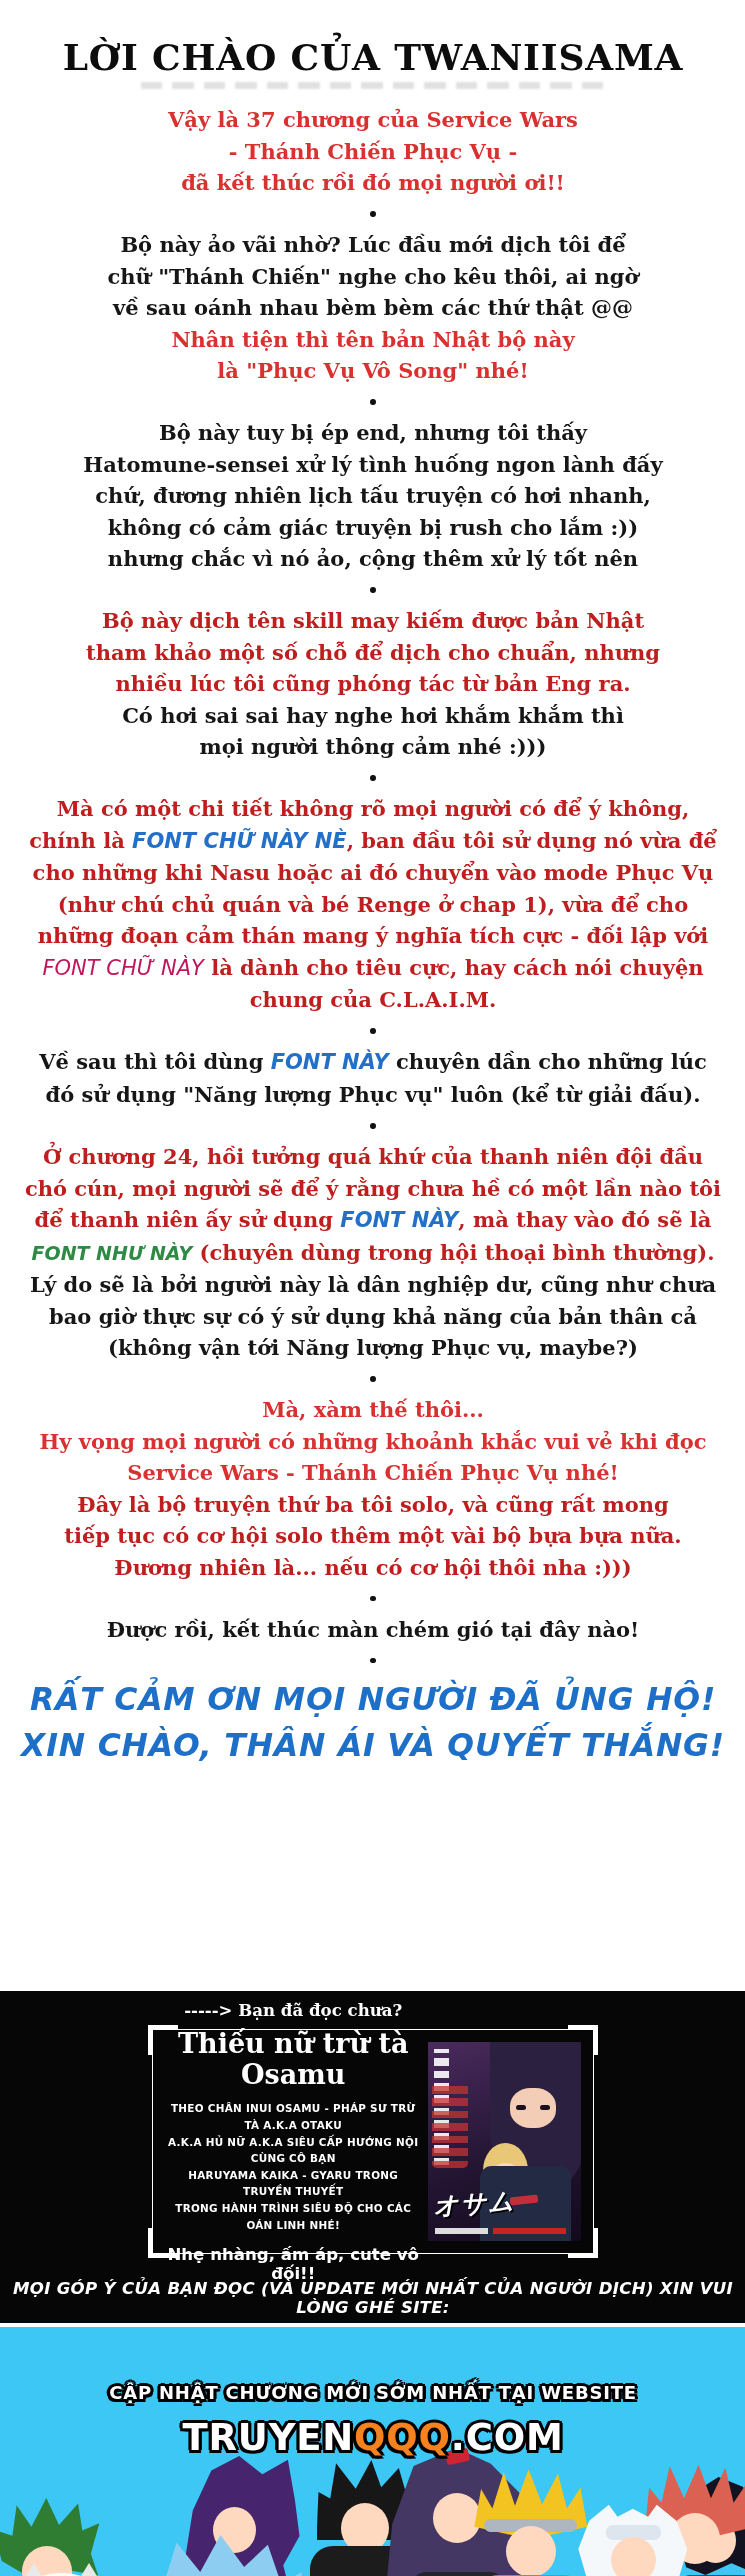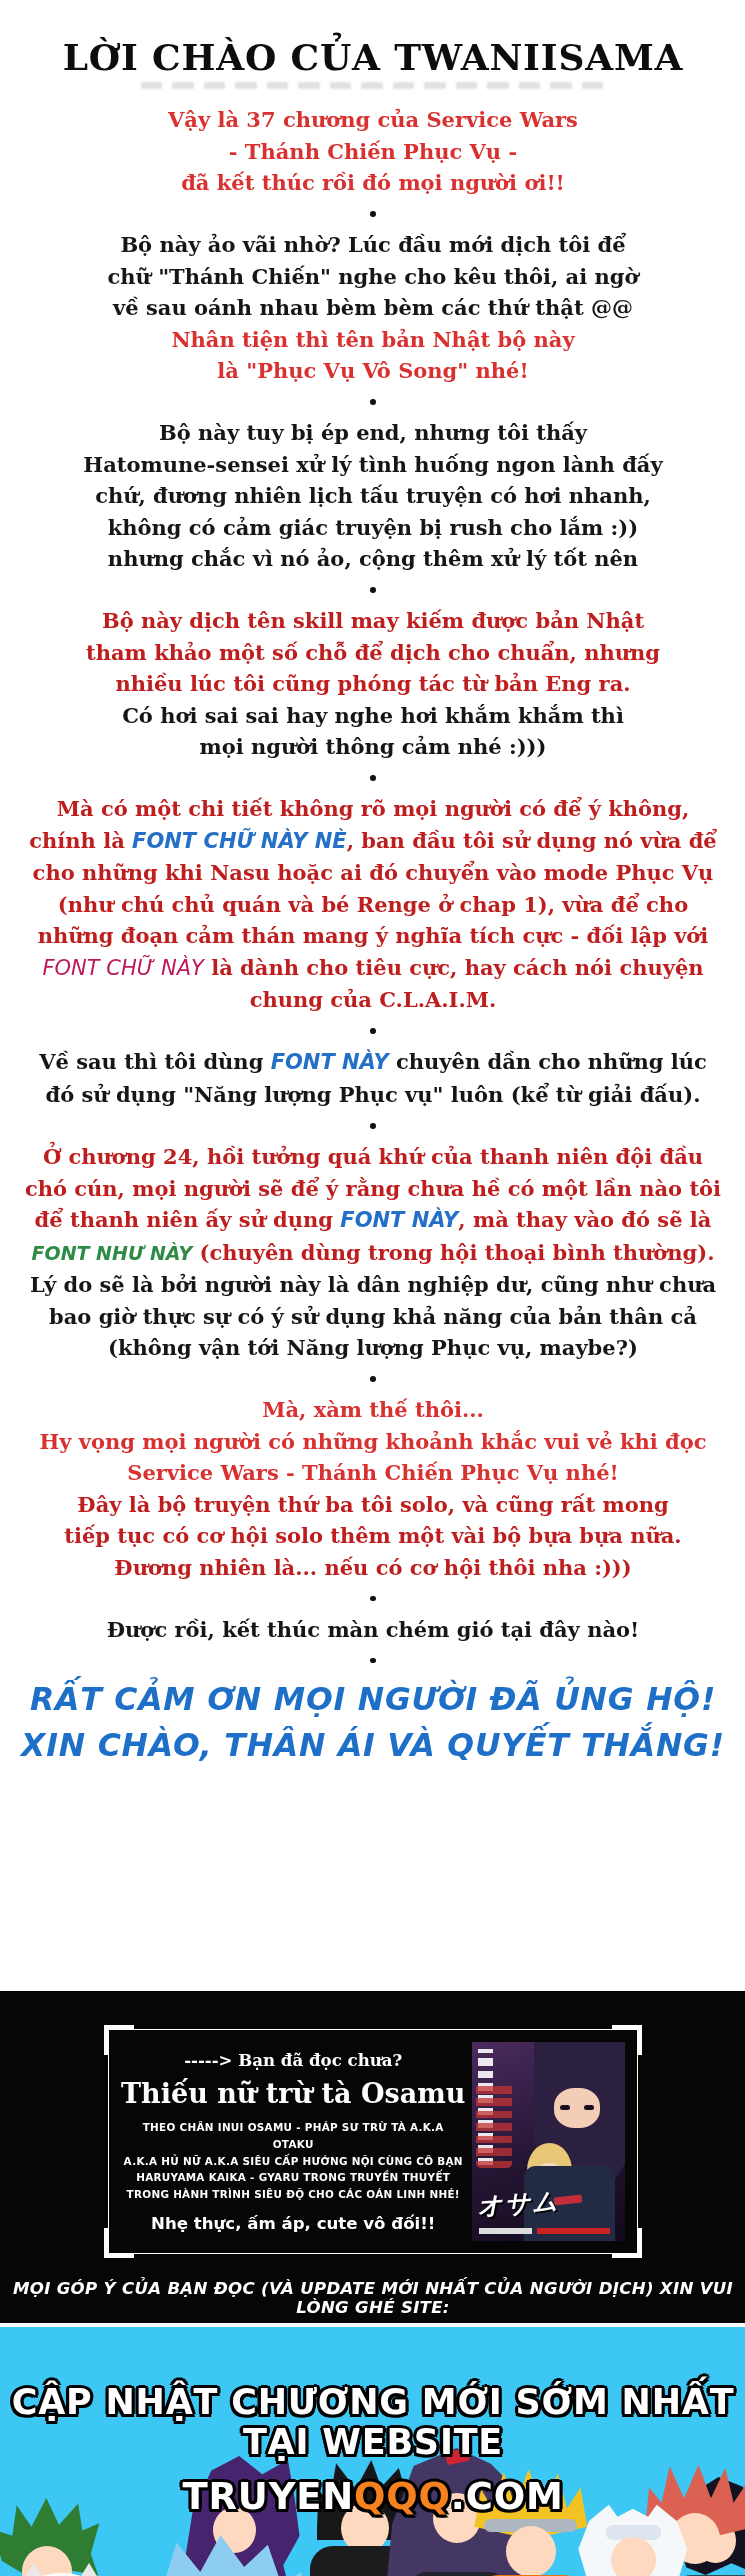--- a/index.html
+++ b/index.html
@@ -18,21 +18,21 @@
   .red-bright{color:#d93030;}
   .blue-big{font-family:"DejaVu Sans",sans-serif;font-style:italic;font-weight:bold;
             font-size:31.5px;line-height:46px;color:#1e6fc8;letter-spacing:0.8px;}
   .font-blue{font-family:"DejaVu Sans",sans-serif;font-style:italic;font-weight:bold;color:#2470c8;}
   .font-purple{font-family:"DejaVu Sans",sans-serif;font-style:italic;font-weight:500;color:#be185d;}
   .font-green{font-family:"DejaVu Sans",sans-serif;font-style:italic;font-weight:bold;color:#2e8b45;font-size:19px;}
   .dot{width:5.8px;height:5.8px;border-radius:50%;background:#111;margin:12.4px auto;}
 
   
   .promo{height:332px;background:#060606;box-sizing:border-box;padding-top:38px;color:#fff;}
-  .promo-box{width:530px;height:225px;margin:0 auto;border:1.7px solid #fff;position:relative;
+  .promo-box{width:442px;height:225px;margin:0 auto;border:1.7px solid #fff;position:relative;
              display:flex;align-items:center;box-sizing:border-box;padding:8.3px 11.6px;}
   .corner{position:absolute;width:25px;height:25px;}
   .corner.tl{top:-5px;left:-5px;border-top:5.8px solid #fff;border-left:5.8px solid #fff;}
   .corner.tr{top:-5px;right:-5px;border-top:5.8px solid #fff;border-right:5.8px solid #fff;}
   .corner.bl{bottom:-5px;left:-5px;border-bottom:5.8px solid #fff;border-left:5.8px solid #fff;}
   .corner.br{bottom:-5px;right:-5px;border-bottom:5.8px solid #fff;border-right:5.8px solid #fff;}
   .promo-text{flex:1;text-align:center;padding-right:6.6px;}
   .promo-teaser{font-size:16.6px;font-weight:bold;margin-bottom:8.3px;}
   .promo-title{font-size:27px;font-weight:bold;margin-bottom:10px;}
   .promo-desc{font-family:"DejaVu Sans",sans-serif;font-size:10.4px;font-weight:bold;
@@ -65,21 +65,21 @@
   .site-row{margin-top:6.6px;display:flex;justify-content:center;align-items:center;gap:11.6px;
             font-family:"DejaVu Sans",sans-serif;font-weight:bold;}
   .site-dashes{font-size:16.6px;letter-spacing:1.7px;}
   .site-name{font-size:31.5px;letter-spacing:1.7px;}
 
   
   .qqq{height:365px;background:#3cc7f5;border-top:4.1px solid #fdfdfd;box-sizing:border-box;
        position:relative;overflow:hidden;font-family:"DejaVu Sans",sans-serif;text-align:center;}
   .outline{color:#fff;text-shadow:-2.5px -2.5px 0 #000,2.5px -2.5px 0 #000,-2.5px 2.5px 0 #000,2.5px 2.5px 0 #000,
            0 -3.3px 0 #000,0 3.3px 0 #000,-3.3px 0 0 #000,3.3px 0 0 #000;}
-  .qqq-heading{position:relative;z-index:10;margin-top:55px;font-size:35px;font-weight:900;letter-spacing:0.8px;}
+  .qqq-heading{position:relative;z-index:10;margin-top:55px;font-size:18px;font-weight:900;letter-spacing:0.8px;}
   .qqq-site{position:relative;z-index:10;margin-top:13.3px;font-size:37px;font-weight:900;letter-spacing:0.8px;}
   .qqq-site .mid{color:#f5821f;text-shadow:-2.5px -2.5px 0 #000,2.5px -2.5px 0 #000,-2.5px 2.5px 0 #000,2.5px 2.5px 0 #000,
            0 -3.3px 0 #000,0 3.3px 0 #000,-3.3px 0 0 #000,3.3px 0 0 #000;}
 
   
   .char{position:absolute;bottom:0;}
   .char i{position:absolute;display:block;}
   .f{background:#ffd9bf;border-radius:50%;}
   .c-deku{left:-10px;width:124px;height:195px;z-index:2;}
   .c-deku .h{left:3.3px;top:5px;width:106px;height:90px;background:#2e7d33;
@@ -221,21 +221,21 @@
       <span class="corner br"></span>
       <div class="promo-text">
         <div class="promo-teaser">-----&gt; Bạn đã đọc chưa?</div>
         <div class="promo-title">Thiếu nữ trừ tà Osamu</div>
         <div class="promo-desc">
           <div>THEO CHÂN INUI OSAMU - PHÁP SƯ TRỪ TÀ A.K.A OTAKU</div>
           <div>A.K.A HỦ NỮ A.K.A SIÊU CẤP HƯỚNG NỘI CÙNG CÔ BẠN</div>
           <div>HARUYAMA KAIKA - GYARU TRONG TRUYỀN THUYẾT</div>
           <div>TRONG HÀNH TRÌNH SIÊU ĐỘ CHO CÁC OÁN LINH NHÉ!</div>
         </div>
-        <div class="promo-tagline">Nhẹ thực, ấm áp, cute vô đối!!</div>
+        <div class="promo-tagline">Nhẹ nhàng, ấm áp, cute vô đối!!</div>
       </div>
       <div class="cover">
         <i class="cv-hair"></i>
         <i class="cv-face"></i>
         <i class="cv-eye1"></i>
         <i class="cv-eye2"></i>
         <i class="cv-blonde"></i>
         <i class="cv-blface"></i>
         <i class="cv-sailor"></i>
         <i class="cv-ribbon"></i>

